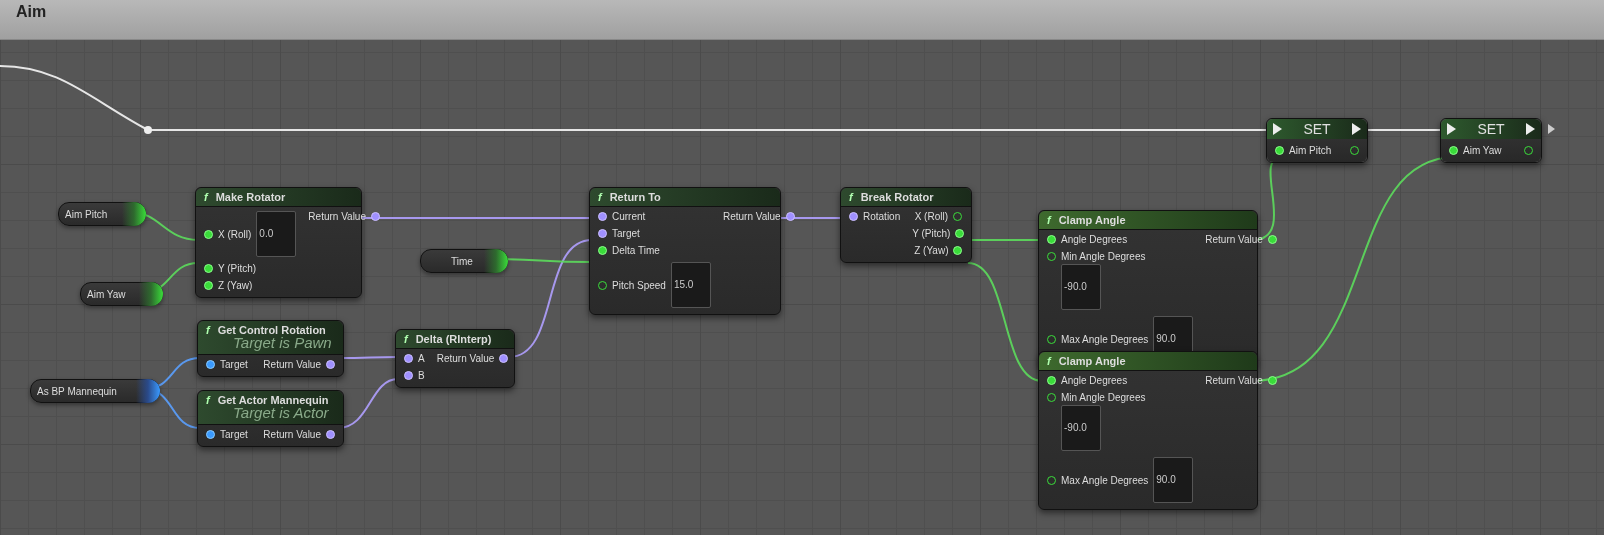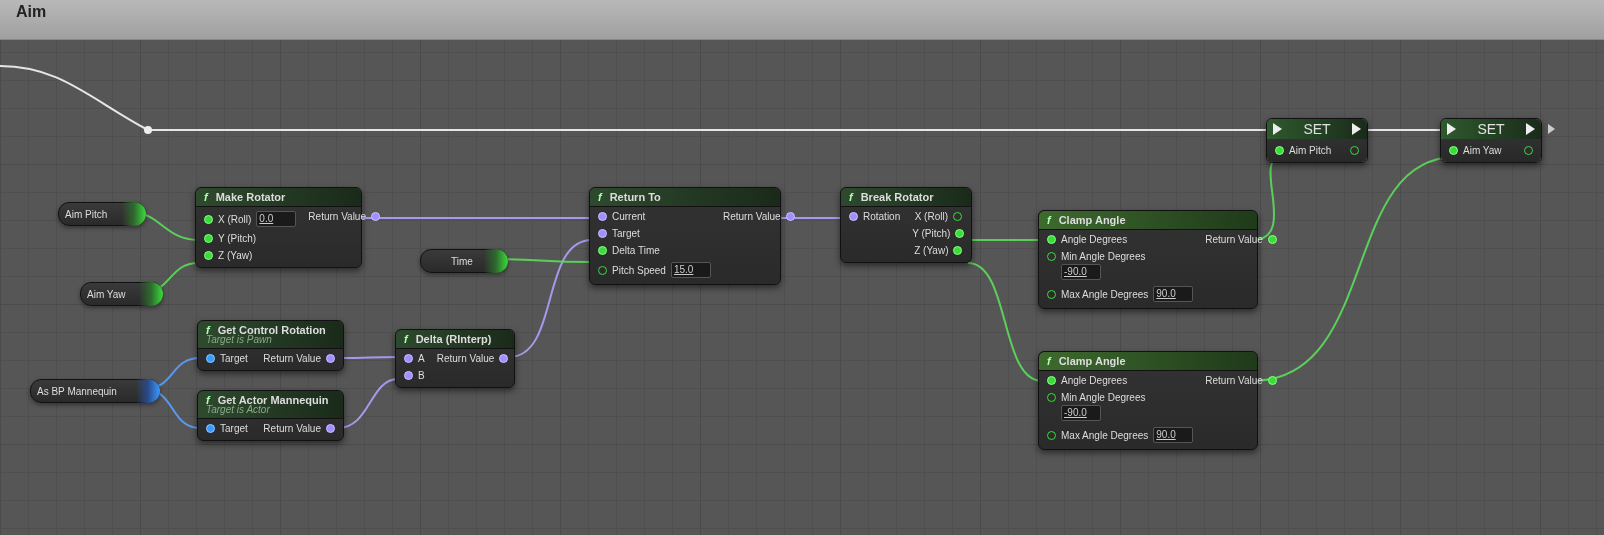--- a/index.html
+++ b/index.html
@@ -78,26 +78,27 @@
   .node-header.green-bright {
     background: linear-gradient(90deg, #3e6a2e, #1f3a1a);
   }
   .f-badge {
     font-style: italic;
     font-weight: 700;
     color: #b0ffb0;
     margin-right: 2px;
   }
   .node-sub {
-    font-size: 10px;
+    font-size: 15px;
     font-style: italic;
     color: #8aaa8a;
     font-weight: 400;
     margin-top: -2px;
     display: block;
+    margin-left: 27px;
   }
   .node-body {
     padding: 4px 8px 6px 8px;
     display: flex;
     gap: 12px;
     justify-content: space-between;
   }
   .col { display: flex; flex-direction: column; gap: 6px; }
   .pin {
     display: flex;
@@ -127,23 +128,22 @@
   }
   .small-input {
     background: #1a1a1a;
     border: 1px solid #555;
     color: #ccc;
     font-size: 10px;
     width: 34px;
     height: 14px;
     line-height: 14px;
     text-align: left;
-    padding: 0 2px;
+    padding: 15px 2px;
     border-radius: 2px;
-    text-decoration: underline;
   }
   .pill {
     position: absolute;
     height: 22px;
     border-radius: 11px;
     background: linear-gradient(#3a3a3a, #2a2a2a);
     border: 1px solid #111;
     display: flex;
     align-items: center;
     padding: 0 10px 0 6px;

